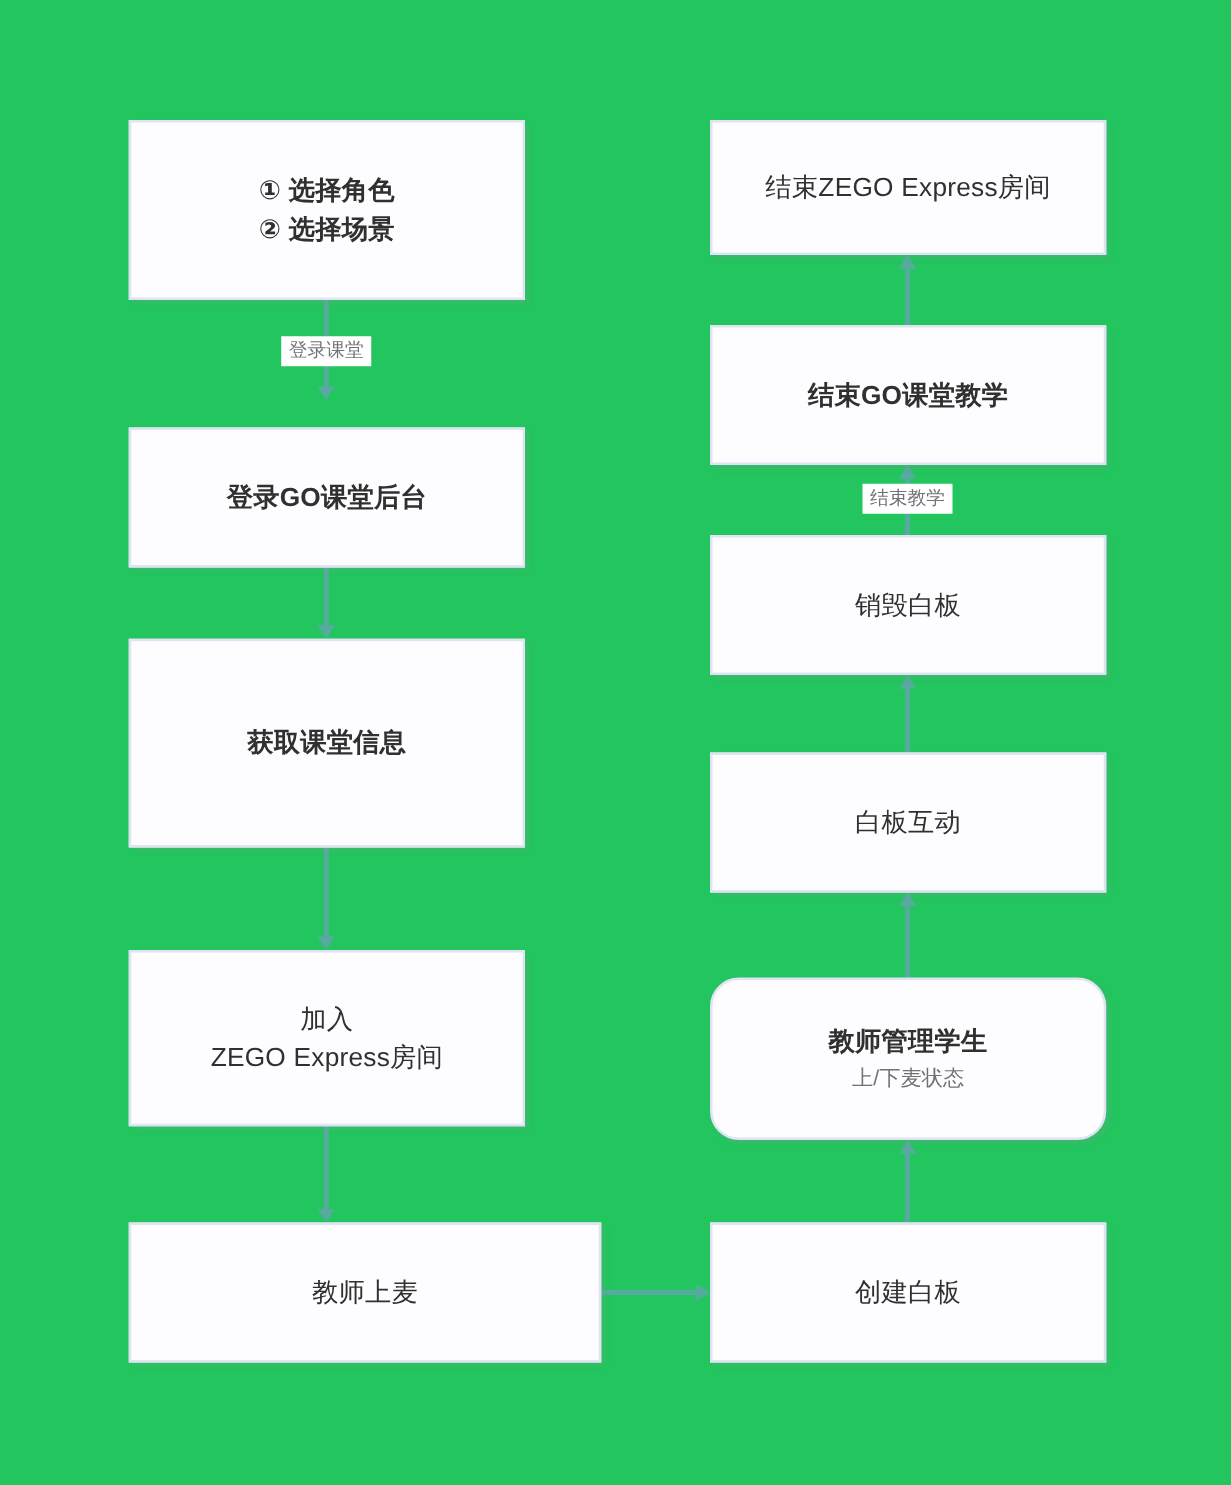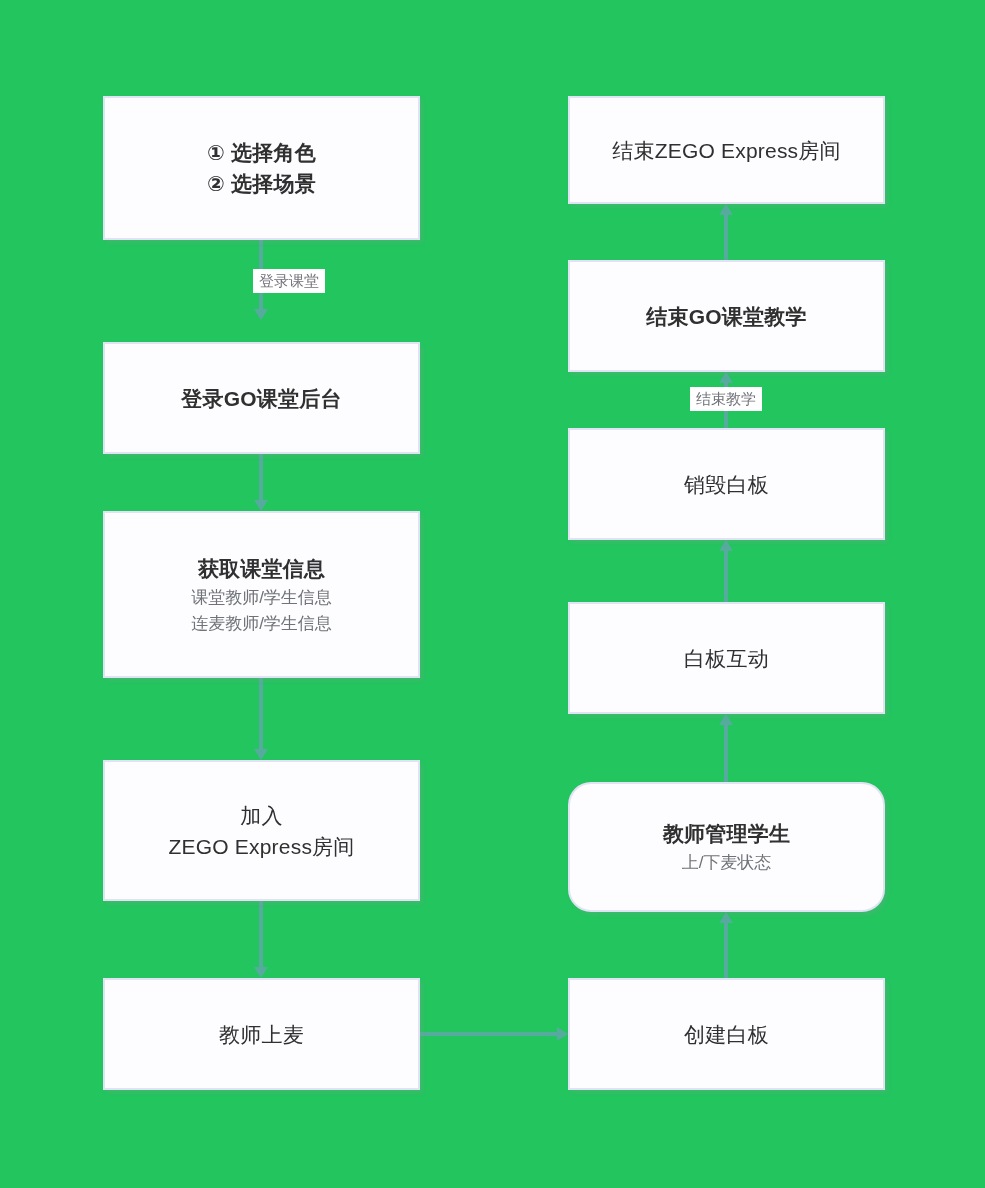--- a/index.html
+++ b/index.html
@@ -116,28 +116,26 @@
   <div id="node-layer">
       <div class="node bold" style="left: 103px; top: 96px; width: 317px; height: 144px;">
         <div class="title">① 选择角色
 ② 选择场景</div>
       </div>
       <div class="node bold" style="left: 103px; top: 320px; width: 317px; height: 112px; margin-top: 22px;">
         <div class="title">登录GO课堂后台</div>
       </div>
       <div class="node bold" style="left: 103px; top: 511px; width: 317px; height: 167px;">
         <div class="title">获取课堂信息</div>
-        <div class="sub">课堂教师/学生信息
-连麦教师/学生信息</div>
       </div>
       <div class="node" style="left: 103px; top: 760px; width: 317px; height: 141px;">
         <div class="title">加入
 ZEGO Express房间</div>
       </div>
-      <div class="node" style="left: 103px; top: 978px; width: 317px; height: 112px;">
+      <div class="node" style="left: 103px; top: 978px; width: 378px; height: 112px;">
         <div class="title">教师上麦</div>
       </div>
       <div class="node" style="left: 568px; top: 978px; width: 317px; height: 112px;">
         <div class="title">创建白板</div>
       </div>
       <div class="node bold" style="left: 568px; top: 782px; width: 317px; height: 130px; border-radius: 23px;">
         <div class="title">教师管理学生</div>
         <div class="sub">上/下麦状态</div>
       </div>
       <div class="node" style="left: 568px; top: 602px; width: 317px; height: 112px;">
@@ -147,17 +145,17 @@
         <div class="title">销毁白板</div>
       </div>
       <div class="node bold" style="left: 568px; top: 260px; width: 317px; height: 112px;">
         <div class="title">结束GO课堂教学</div>
       </div>
       <div class="node" style="left: 568px; top: 96px; width: 317px; height: 108px; text-align: center;">
         <div class="title">结束ZEGO Express房间</div>
       </div>
     </div>
   <div id="label-layer">
-      <div class="edge-label" style="left: 261px; top: 281px; margin-left: 28px;">登录课堂</div>
+      <div class="edge-label" style="left: 261px; top: 281px;">登录课堂</div>
       <div class="edge-label" style="left: 726px; top: 399px;">结束教学</div>
     </div>
 
 </div>
 
 </body></html>

